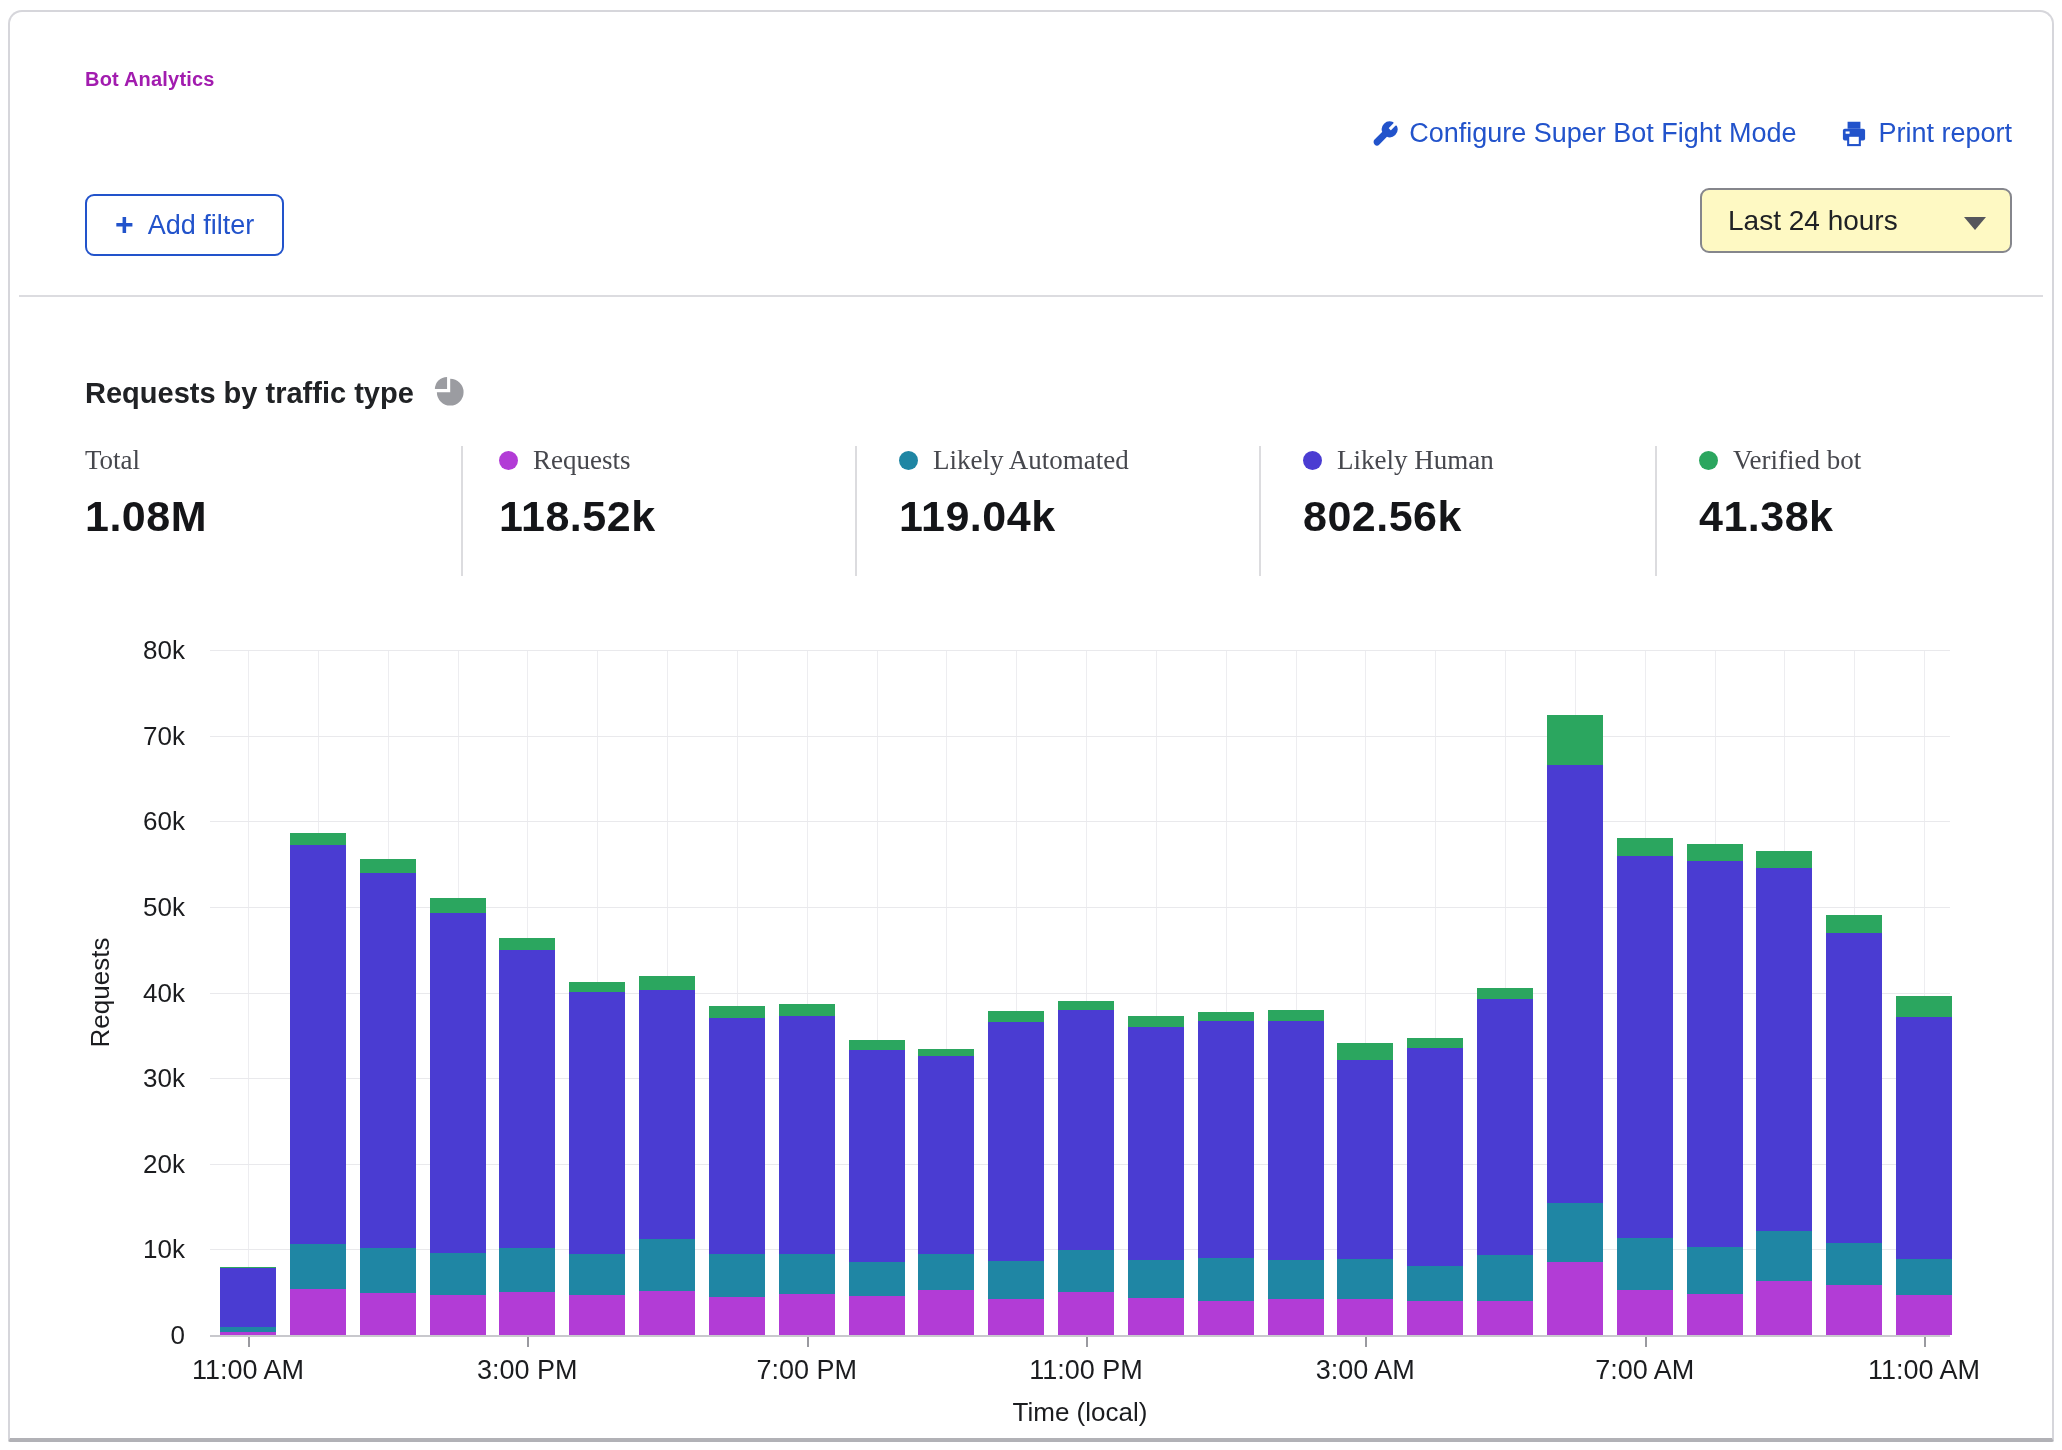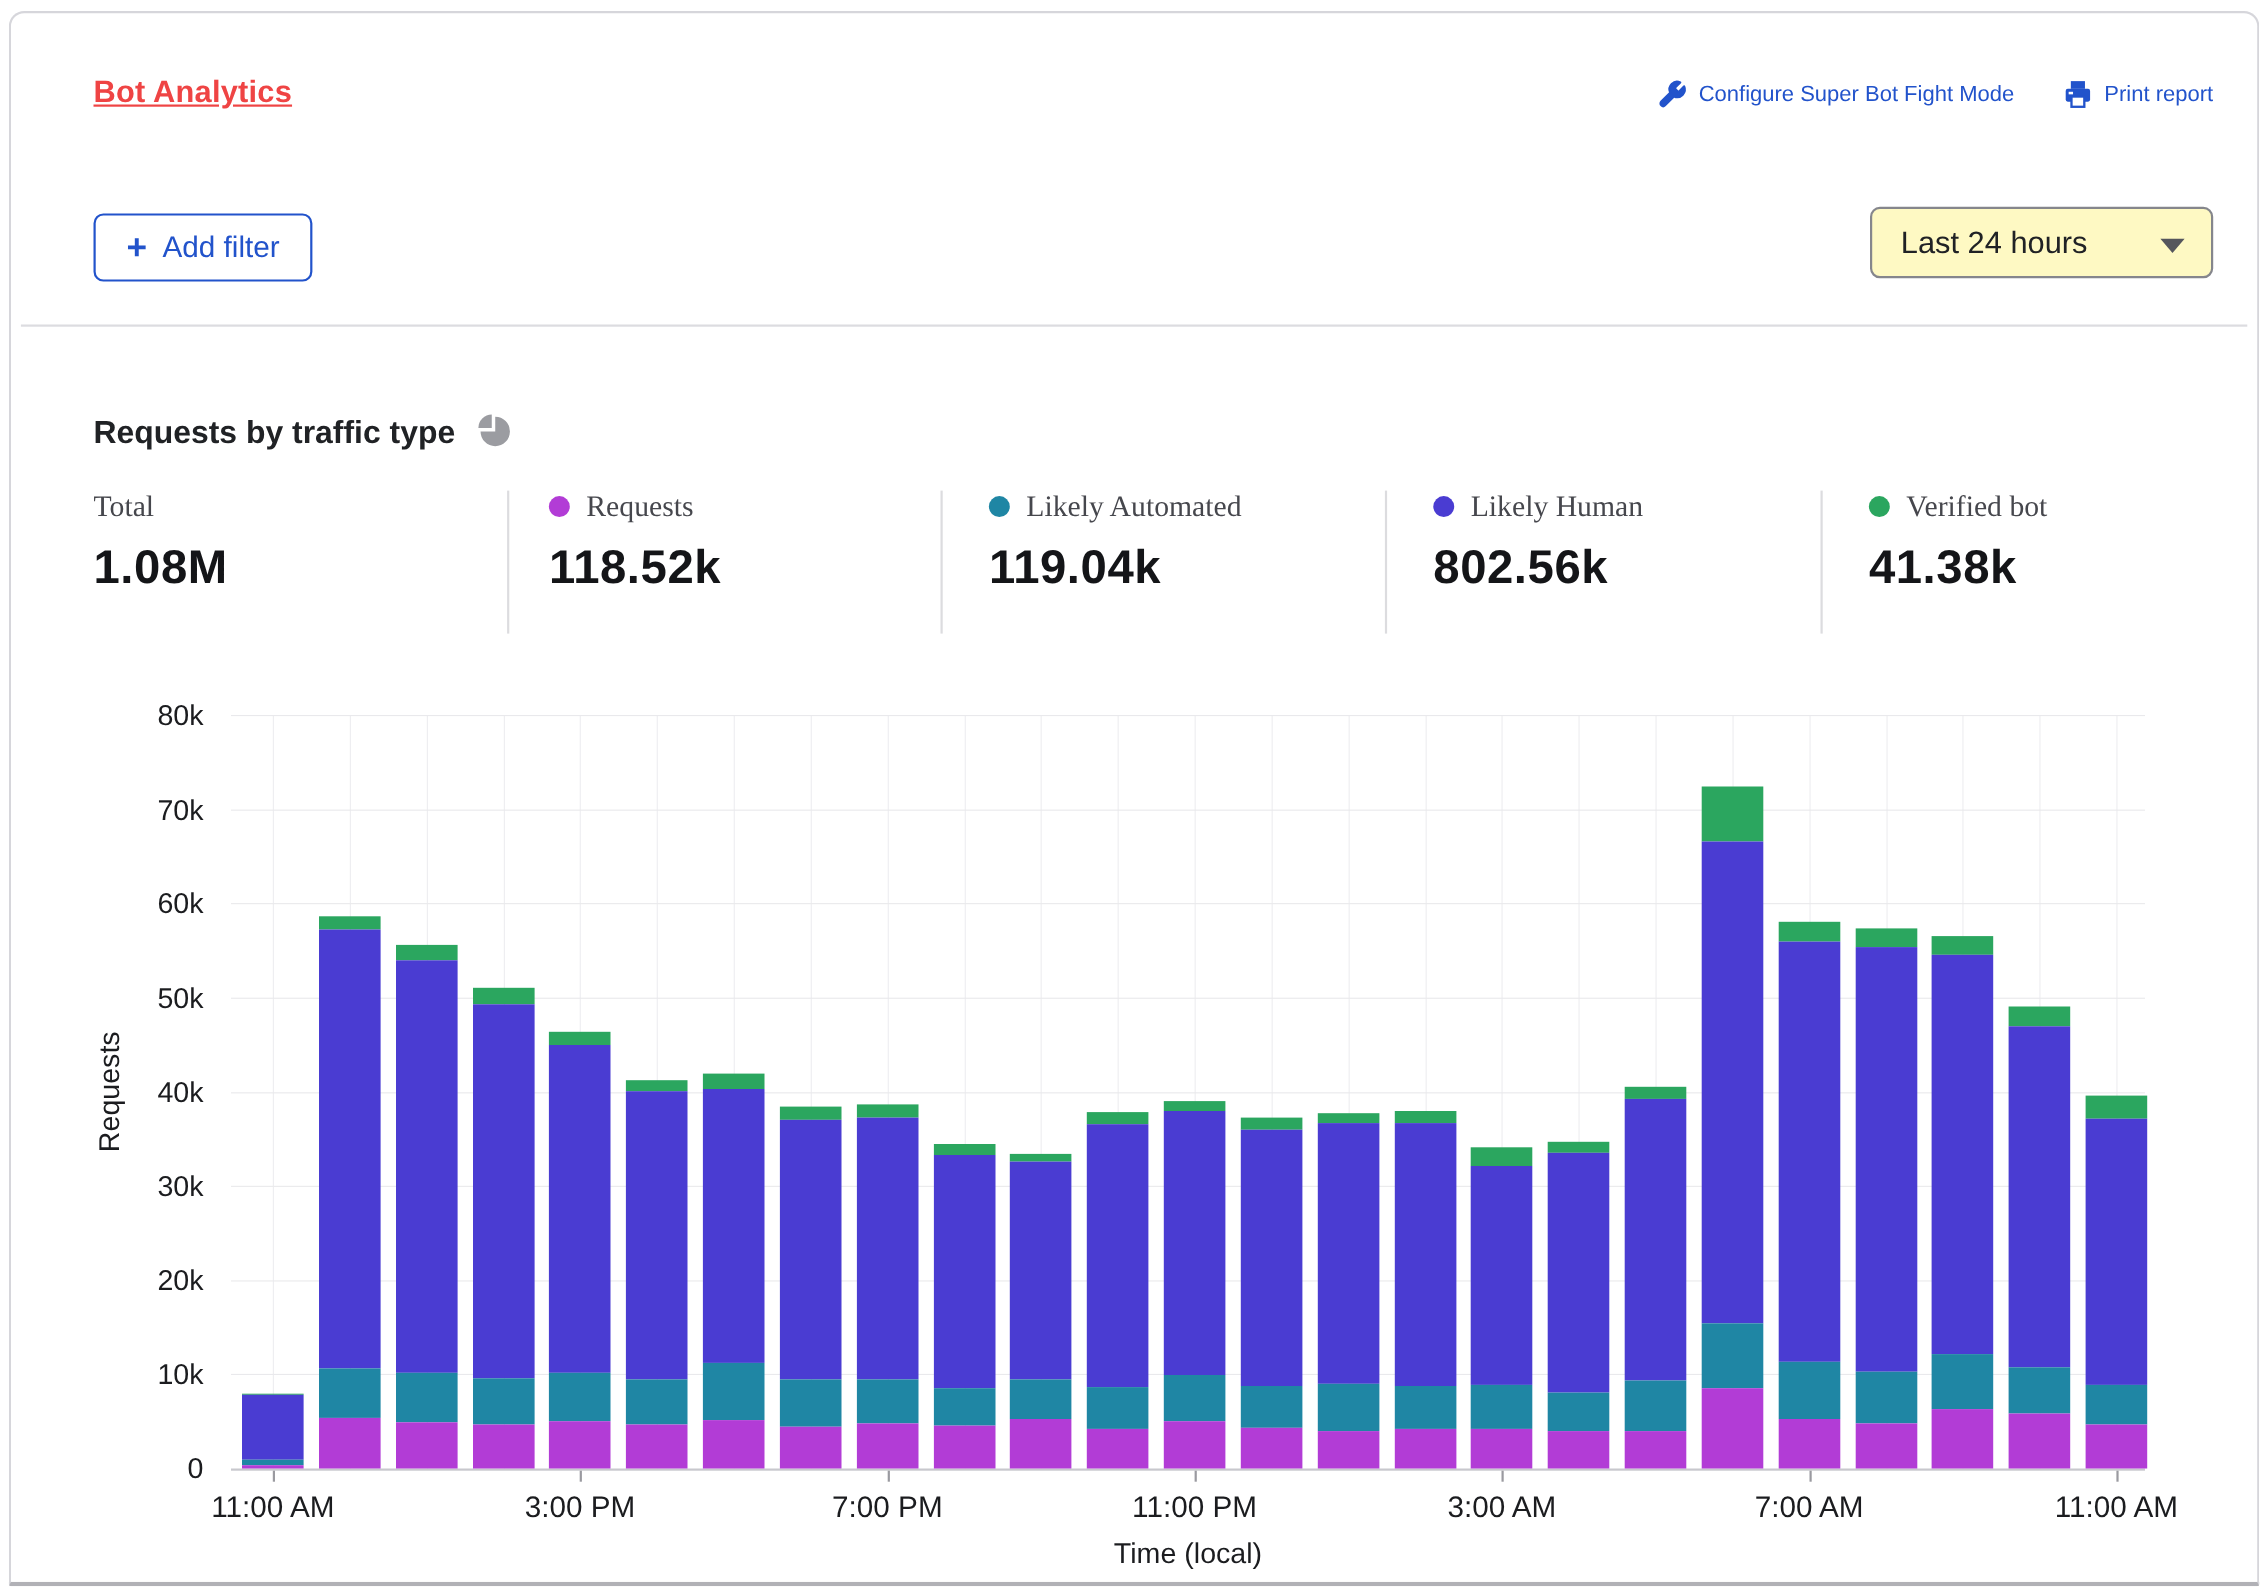--- a/index.html
+++ b/index.html
@@ -4,25 +4,25 @@
 <style>
   * { box-sizing: border-box; margin: 0; padding: 0; }
   html,body { width:2062px; height:1450px; background:#fff; overflow:hidden;
               font-family:"Liberation Sans", sans-serif; }
   #stage { position:relative; width:2062px; height:1450px; background:#fff; }
 
   .card { position:absolute; left:8px; top:10px; width:2046px; height:1432px;
           background:#fff; border:2px solid #d6d6db; border-bottom:4px solid #b1b1b6;
           border-radius:14px 14px 2px 2px; }
 
-  .page-title { position:absolute; left:75px; top:56px; font-size:28px; font-weight:700;
-                color:#ef4444; letter-spacing:.2px;text-decoration:underline; }
+  .page-title { position:absolute; left:75px; top:56px; font-size:20px; font-weight:700;
+                color:#a21caf; letter-spacing:.2px; }
 
   .header-links { position:absolute; top:60px; right:40px; display:flex; gap:44px; align-items:center; }
-  .hlink { display:flex; align-items:center; gap:10px; color:#2253cb; font-size:20px; cursor:pointer; }
+  .hlink { display:flex; align-items:center; gap:10px; color:#2253cb; font-size:27px; cursor:pointer;margin-top:46px; }
   .hlink svg { display:block; }
 
   .add-filter { position:absolute; left:75px; top:182px; height:62px; padding:0 28px;
                 display:inline-flex; align-items:center; gap:14px; background:#fff;
                 border:2px solid #2253cb; border-radius:9px; color:#2253cb;
                 font-size:27px; cursor:pointer; font-family:"Liberation Sans",sans-serif; }
   .add-filter .plus { font-size:32px; font-weight:600; line-height:1; position:relative; top:-1px; }
 
   .dropdown { position:absolute; top:176px; right:40px; width:312px; height:65px;
               border:2px solid #85868c; border-radius:9px; background:#fef9c3;

